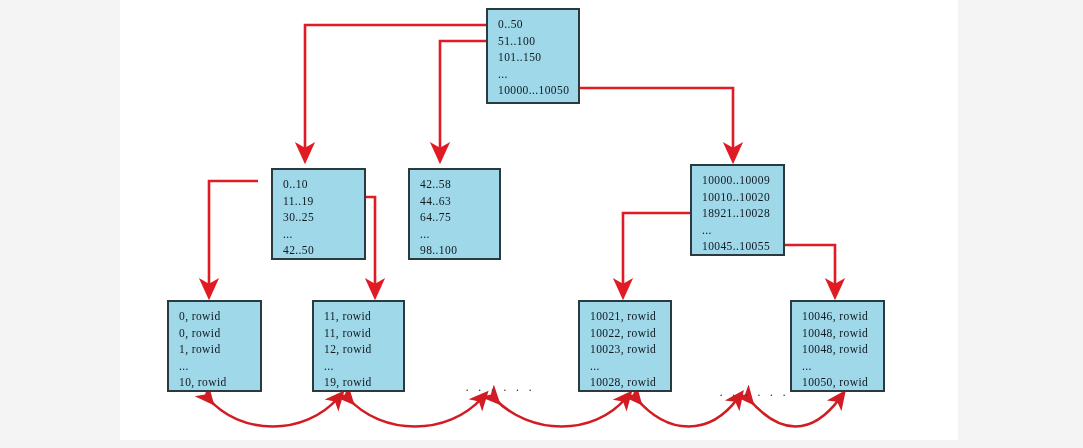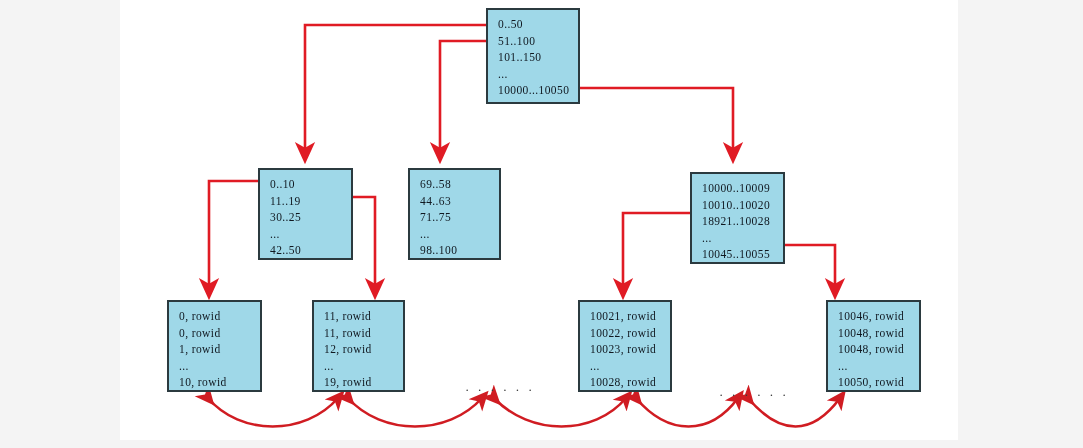--- a/index.html
+++ b/index.html
@@ -100,37 +100,37 @@
   </svg>
 
   <div class="node" style="left:486px; top:8px; width:94px; height:96px;">
     <span class="row">0..50</span>
     <span class="row">51..100</span>
     <span class="row">101..150</span>
     <span class="row">...</span>
     <span class="row">10000...10050</span>
   </div>
 
-  <div class="node" style="left:258px; top:168px; width:95px; height:92px;">
+  <div class="node" style="left:271px; top:168px; width:95px; height:92px;">
     <span class="row">0..10</span>
     <span class="row">11..19</span>
     <span class="row">30..25</span>
     <span class="row">...</span>
     <span class="row">42..50</span>
   </div>
 
   <div class="node" style="left:408px; top:168px; width:93px; height:92px;">
-    <span class="row">69..58</span>
+    <span class="row">42..58</span>
     <span class="row">44..63</span>
-    <span class="row">71..75</span>
+    <span class="row">64..75</span>
     <span class="row">...</span>
     <span class="row">98..100</span>
   </div>
 
-  <div class="node" style="left:690px; top:172px; width:95px; height:92px;">
+  <div class="node" style="left:690px; top:164px; width:95px; height:92px;">
     <span class="row">10000..10009</span>
     <span class="row">10010..10020</span>
     <span class="row">18921..10028</span>
     <span class="row">...</span>
     <span class="row">10045..10055</span>
   </div>
 
   <div class="node" style="left:167px; top:300px; width:95px; height:92px;">
     <span class="row">0, rowid</span>
     <span class="row">0, rowid</span>
@@ -148,21 +148,21 @@
   </div>
 
   <div class="node" style="left:578px; top:300px; width:94px; height:92px;">
     <span class="row">10021, rowid</span>
     <span class="row">10022, rowid</span>
     <span class="row">10023, rowid</span>
     <span class="row">...</span>
     <span class="row">10028, rowid</span>
   </div>
 
-  <div class="node" style="left:826px; top:300px; width:95px; height:92px;">
+  <div class="node" style="left:790px; top:300px; width:95px; height:92px;">
     <span class="row">10046, rowid</span>
     <span class="row">10048, rowid</span>
     <span class="row">10048, rowid</span>
     <span class="row">...</span>
     <span class="row">10050, rowid</span>
   </div>
 
   <div class="ellipsis-sep" style="left:465px; top:383px;">· · · · · ·</div>
 
   <div class="ellipsis-sep" style="left:719px; top:388px;">· · · · · ·</div>

